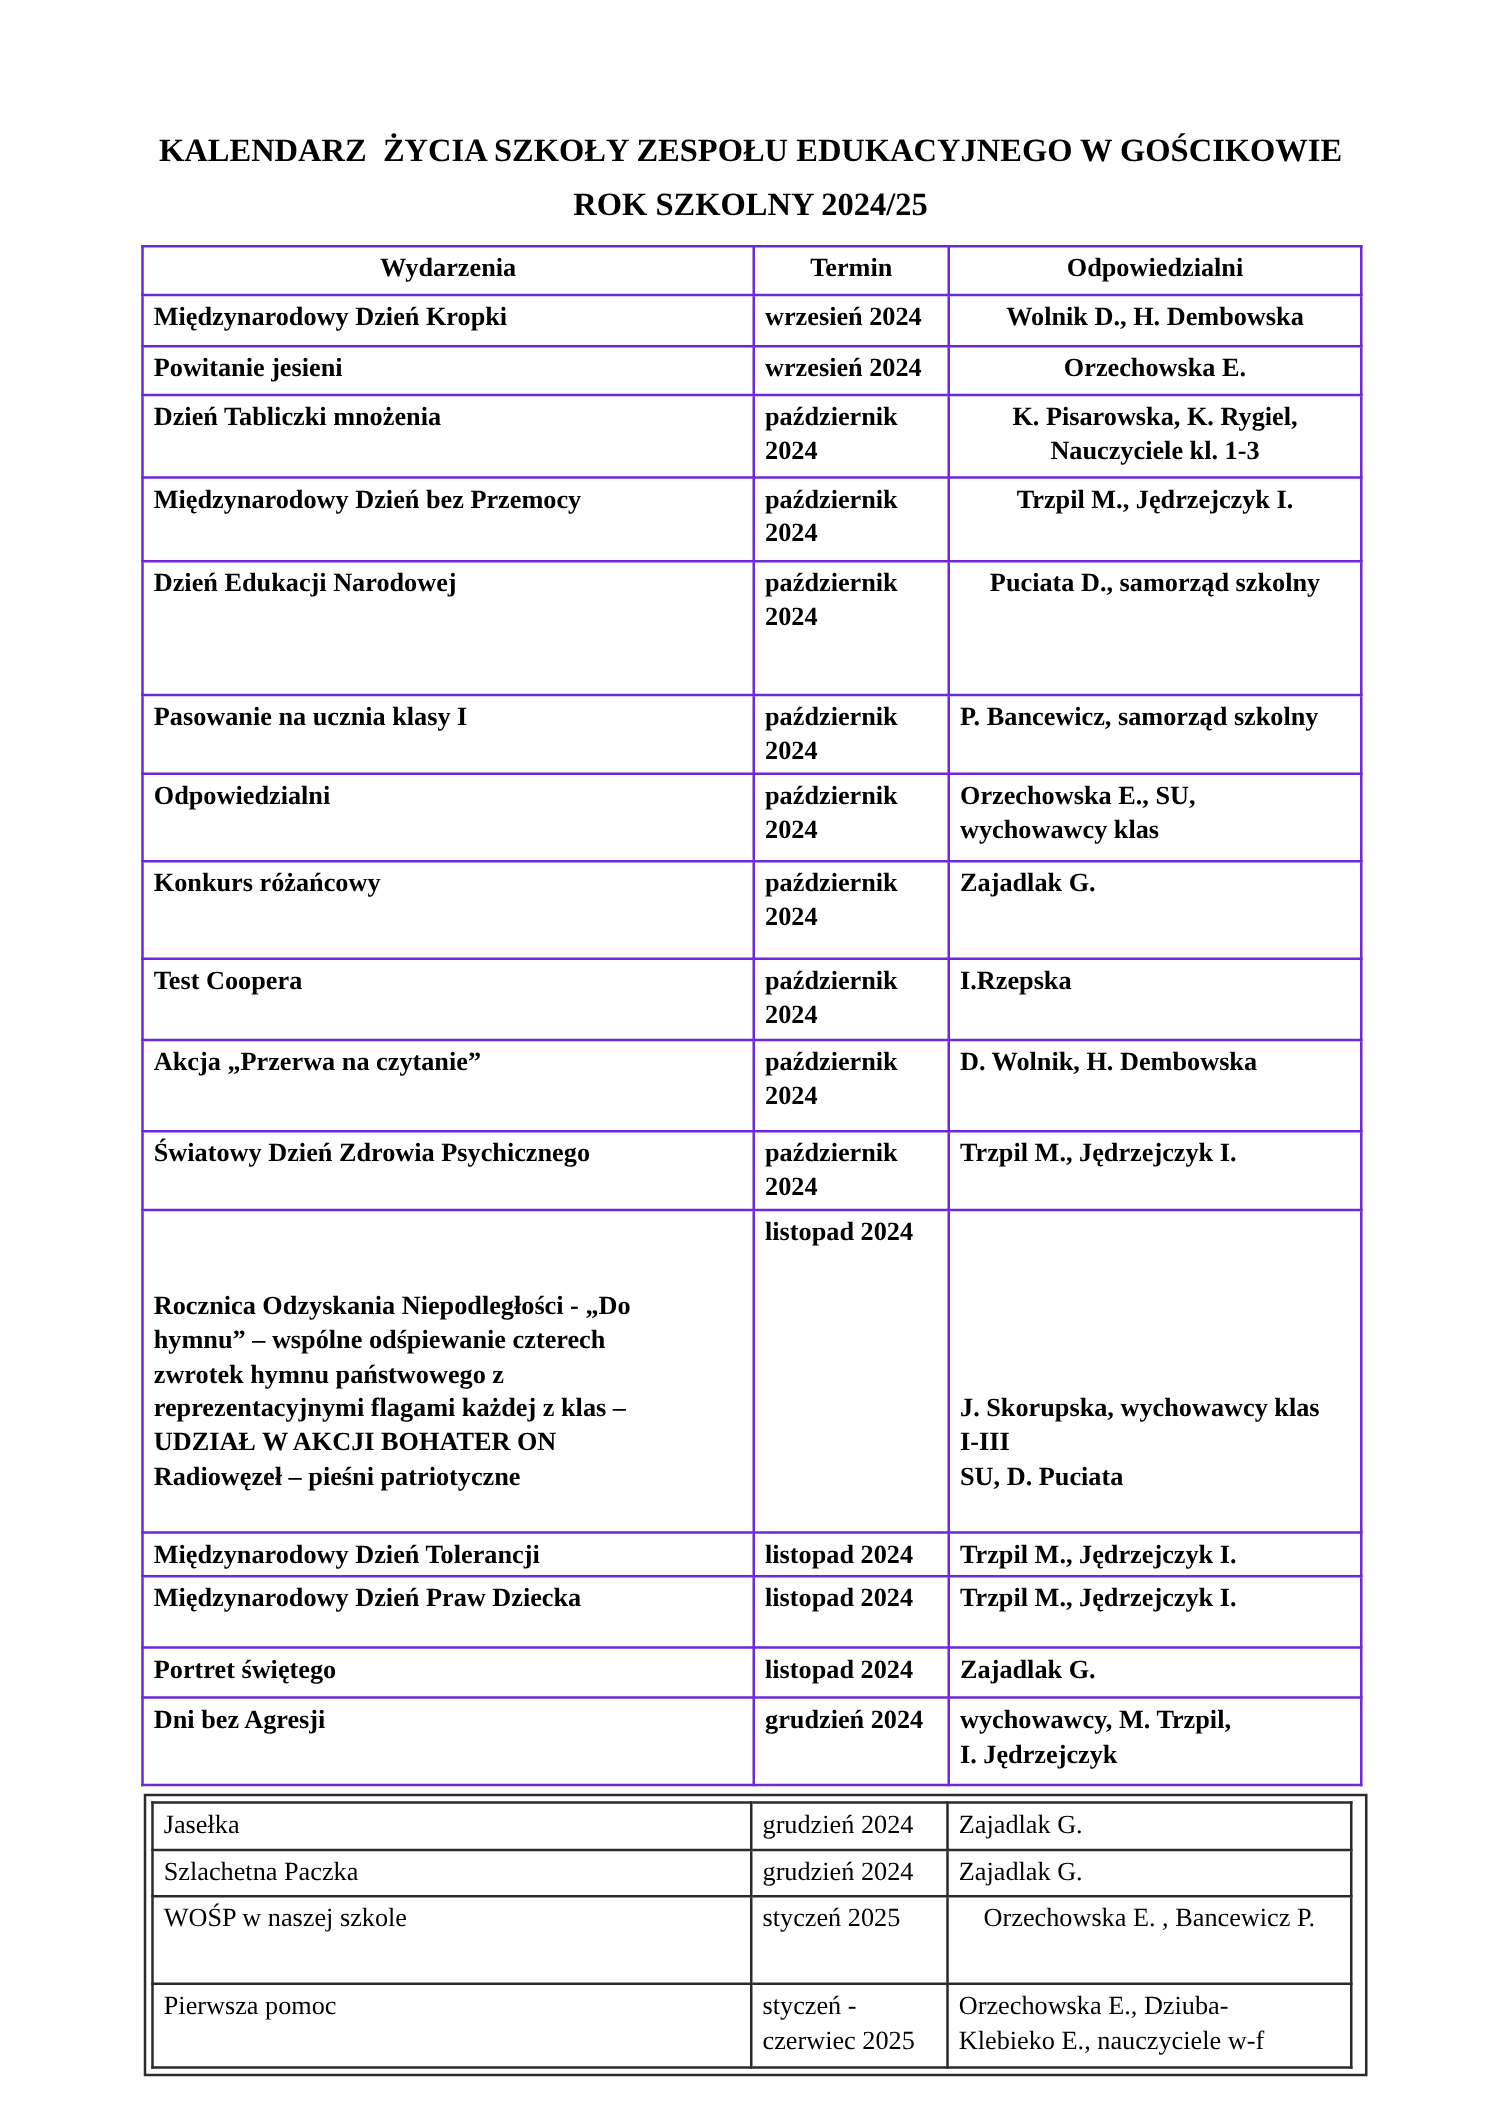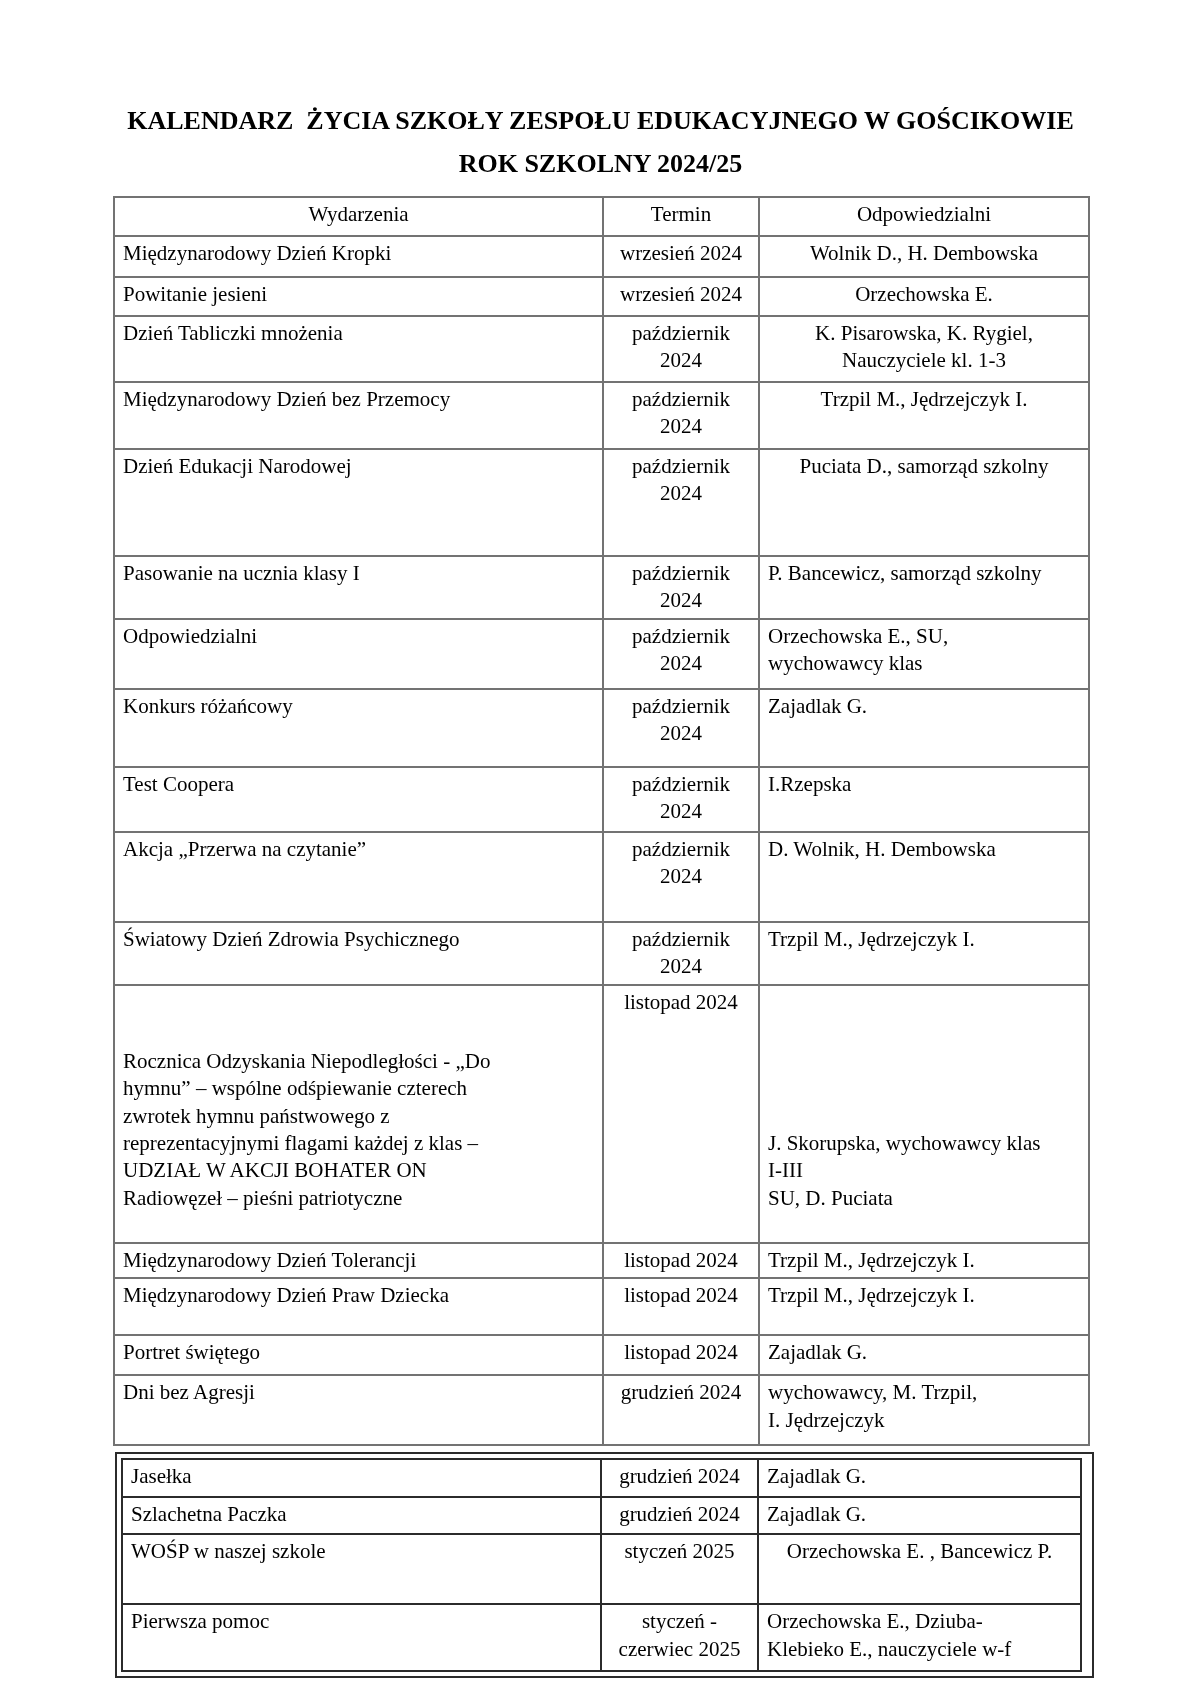--- a/index.html
+++ b/index.html
@@ -13,26 +13,26 @@
     width:975px;margin:0 0 0 113px;text-align:center;
     font-weight:bold;font-size:26px;line-height:30px;white-space:pre-wrap;
   }
   .title-line2{margin-top:13px;}
   .tbl{
     border-collapse:collapse;table-layout:fixed;
     margin-left:113px;width:975px;
     font-size:21px;line-height:1.3;
   }
   .tbl td,.tbl th{
-    border:2px solid #737373;
+    border:2px solid #6d28d9;
     vertical-align:top;
     padding:3px 8px;
     white-space:pre-line;
     overflow:hidden;
-    font-weight:normal;
+    font-weight:bold;
   }
   .tbl{margin-top:17px;}
   col.c1{width:489px;}
   col.c2{width:156px;}
   col.c3{width:330px;}
   .t2wrap{
     width:967px;margin:6px 16px 0 115px;
     border:2px solid #2b2b2b;padding:4px;
   }
   .tbl2{
@@ -40,21 +40,21 @@
     font-size:21px;line-height:1.3;margin:0;
   }
   .tbl2 td{
     border:2px solid #2b2b2b;vertical-align:top;
     padding:3px 8px;white-space:pre-line;overflow:hidden;
   }
   .tbl2 col.c1{width:479px;}
   .tbl2 col.c2{width:157px;}
   .tbl2 col.c3{width:323px;}
   .hd{text-align:center;}
-  .tm{text-align:center;}
+  .tm{}
   .c{text-align:center;}
   .vstack{
     display:flex;flex-direction:column;justify-content:flex-end;
     min-height:196px;
   }
 </style>
 </head>
 <body>
 
 <div class="doc">
@@ -121,21 +121,21 @@
       <td class="tm">październik
 2024</td>
       <td>Zajadlak G.</td>
     </tr>
     <tr style="height:65px">
       <td>Test Coopera</td>
       <td class="tm">październik
 2024</td>
       <td>I.Rzepska</td>
     </tr>
-    <tr style="height:90px">
+    <tr style="height:73px">
       <td>Akcja „Przerwa na czytanie”</td>
       <td class="tm">październik
 2024</td>
       <td>D. Wolnik, H. Dembowska</td>
     </tr>
     <tr style="height:63px">
       <td>Światowy Dzień Zdrowia Psychicznego</td>
       <td class="tm">październik
 2024</td>
       <td>Trzpil M., Jędrzejczyk I.</td>

